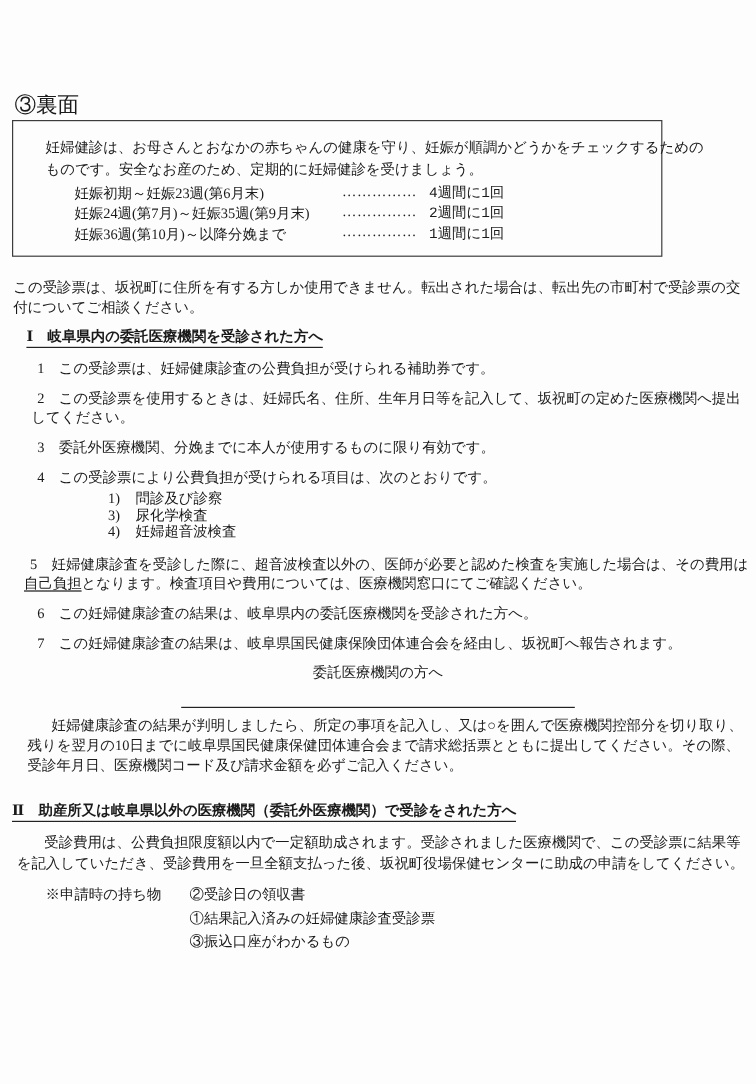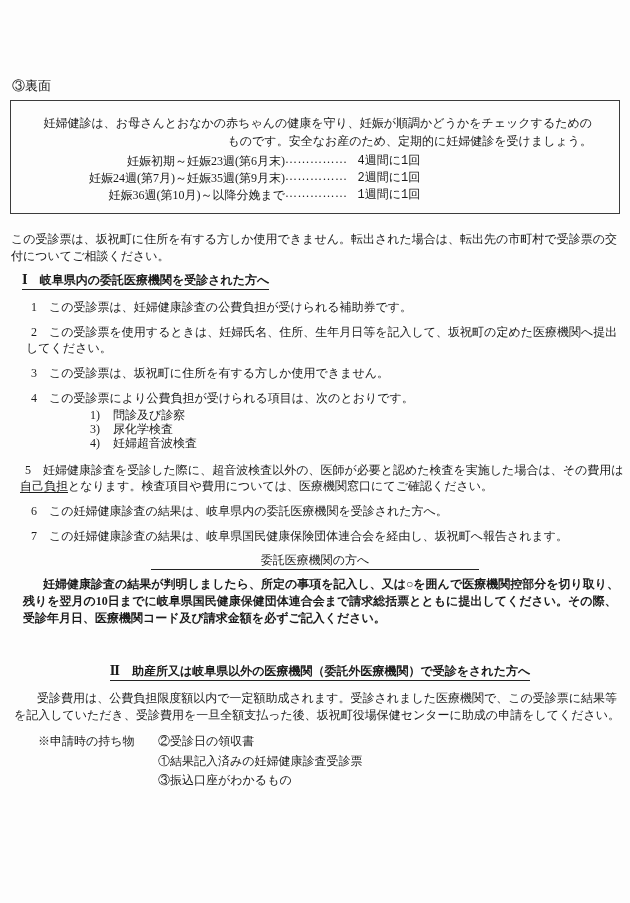--- a/index.html
+++ b/index.html
@@ -8,66 +8,65 @@
     height: 903px;
     background: #fdfdfd;
     color: #1a1a1a;
     font-family: "Liberation Serif", "DejaVu Serif", serif;
     font-size: 12px;
     line-height: 16px;
     overflow: hidden;
   }
   .page { padding-top: 79px; width: 630px; height: 903px; }
 
-  .corner-label { margin-left: 12px; font-size: 13px; font-family: Liberation Mono, monospace; }
+  .corner-label { margin-left: 12px; font-size: 18px; }
 
   .intro-box {
     margin: 5px 10px 0 10px;
-    width: 610px;
+    width: 542px;
     border: 1.5px solid #3c3c3c;
     padding: 13px 12px 9px 27px;
-    text-align: right;
   }
   .intro-text { width: 554px; line-height: 18px; }
   .schedule { margin-top: 3px; margin-left: 24px; }
   .schedule-row { display: flex; line-height: 17px; white-space: nowrap; }
   .schedule-period { width: 223px; flex: none; }
   .schedule-dots { position: relative; top: -2px; letter-spacing: 0.5px; }
   .schedule-freq { margin-left: 10px; font-family: Liberation Mono, monospace; }
 
   .residence-notice { margin: 17px 5px 0 11px; line-height: 16.5px; }
 
   .sec-heading { font-weight: bold; }
   .sec-heading .inner {
     display: inline-block;
     border-bottom: 1px solid #222;
     padding-bottom: 1px;
   }
   .sec-heading .sec-no { margin-right: 12px; }
   .sec1 { margin: 8px 0 0 22px; }
-  .sec2 { margin: 36px 0 0 10px; text-align: center; }
+  .sec2 { margin: 20px 0 0 10px; }
 
   .item { margin: 9px 6px 0 26px; text-indent: 5px; line-height: 16px; }
   .item .no { margin-right: 12px; }
   .item .cont { text-indent: 0; margin-left: 12px; }
   .sub-row { text-indent: 0; margin-left: 64px; line-height: 14px; }
   .sub-row .sub-no { margin-right: 13px; }
   .item-4 .sub-row:first-of-type { margin-top: 2px; }
   .item-5 { margin-left: 20px; margin-top: 12px; }
   .item-5, .item-6, .item-7 { margin-right: 4px; }
   .selfpay { text-decoration: underline; text-underline-offset: 2px; }
 
   .provider-heading {
     margin: 8px auto 0 auto;
     width: 328px;
     text-align: center;
     border-bottom: 1px solid #222;
-    padding-bottom: 1px;
+    padding-bottom: 21px;
   }
-  .provider-body { margin: 6px 8px 0 23px; text-indent: 20px; line-height: 17px; font-weight: bold; }
+  .provider-body { margin: 6px 8px 0 23px; text-indent: 20px; line-height: 17px; }
 
   .sec2-body { margin: 9px 8px 0 12px; text-indent: 20px; line-height: 17px; text-align: center; }
 
   .belongings { margin: 8px 0 0 38px; display: flex; }
   .belongings-label { width: 120px; flex: none; line-height: 19.5px; }
   .belongings-items div { line-height: 19.5px; }
 </style>
 </head>
 <body>
 
@@ -100,21 +99,21 @@
 
   <div class="sec-heading sec1">
     <span class="inner"><span class="sec-no">Ⅰ</span><span>岐阜県内の委託医療機関を受診された方へ</span></span>
   </div>
 
   <div>
     <div class="item item-1"><span class="no">1</span><span>この受診票は、妊婦健康診査の公費負担が受けられる補助券です。</span></div>
 
     <div class="item item-2"><span class="no">2</span><span>この受診票を使用するときは、妊婦氏名、住所、生年月日等を記入して、坂祝町の定めた医療機関へ提出してください。</span></div>
 
-    <div class="item item-3"><span class="no">3</span><span>この受診票は、坂祝町に住所を有する方しか使用できません。</span></div>
+    <div class="item item-3"><span class="no">3</span><span>委託外医療機関、分娩までに本人が使用するものに限り有効です。</span></div>
 
     <div class="item item-4">
       <span class="no">4</span><span>この受診票により公費負担が受けられる項目は、次のとおりです。</span>
       <div class="sub-row"><span class="sub-no">1)</span><span>問診及び診察</span></div>
       <div class="sub-row"><span class="sub-no">3)</span><span>尿化学検査</span></div>
       <div class="sub-row"><span class="sub-no">4)</span><span>妊婦超音波検査</span></div>
     </div>
 
     <div class="item item-5"><span class="no">5</span><span>妊婦健康診査を受診した際に、超音波検査以外の、医師が必要と認めた検査を実施した場合は、その費用は</span><span class="selfpay">自己負担</span><span>となります。検査項目や費用については、医療機関窓口にてご確認ください。</span></div>
 

